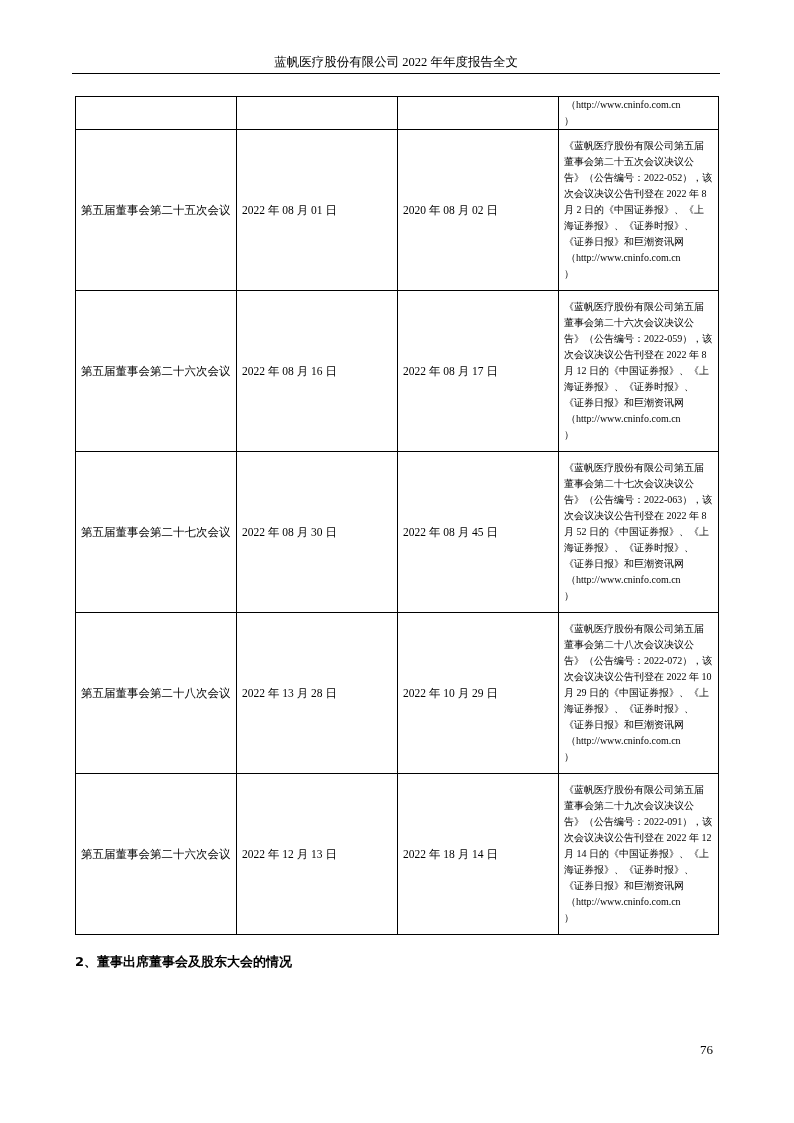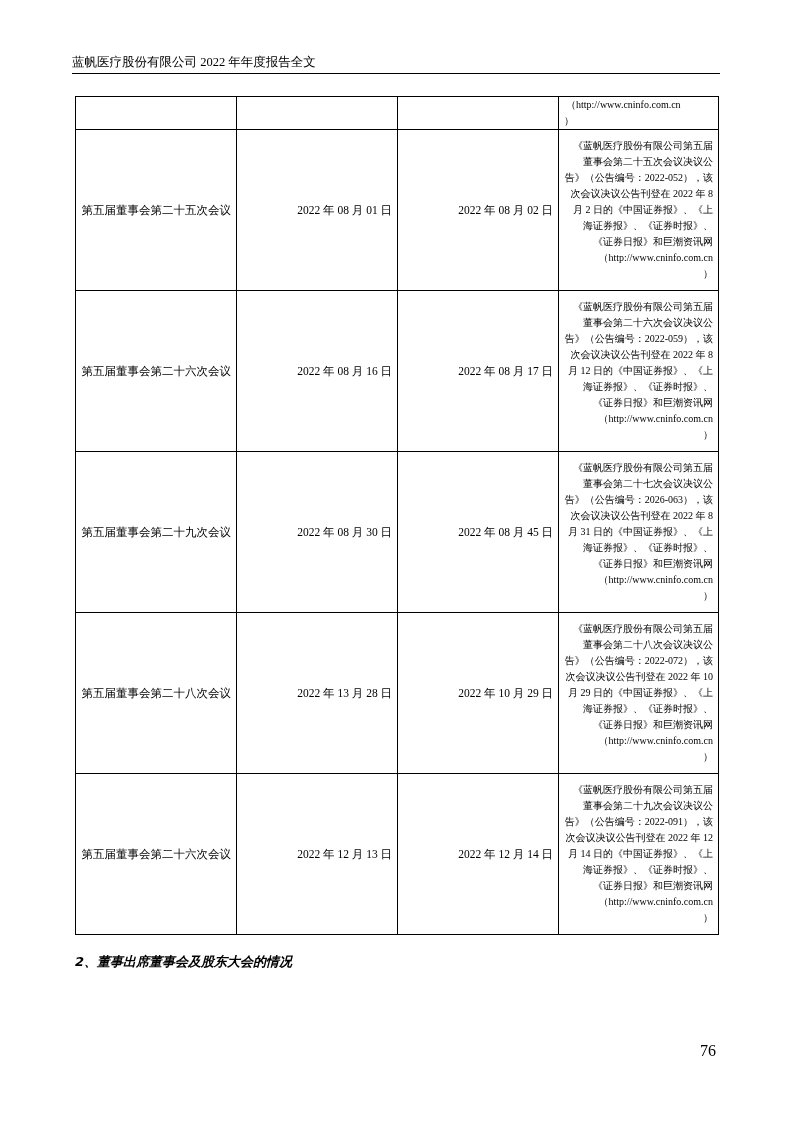--- a/index.html
+++ b/index.html
@@ -4,21 +4,21 @@
 <style>
   html, body { margin: 0; padding: 0; background: #ffffff; }
   body {
     width: 794px; height: 1123px; position: relative; overflow: hidden;
     font-family: "Liberation Serif", "DejaVu Serif", serif;
     color: #000;
   }
   .page-header {
     position: absolute; left: 72px; right: 74px; top: 54px; height: 19px;
     border-bottom: 1px solid #000;
-    text-align: left; font-size: 12.5px; line-height: 17px;
+    text-align: center; font-size: 12.5px; line-height: 17px;
   }
   table.board {
     position: absolute; left: 75px; top: 96px;
     width: 643px;
     border-collapse: collapse;
     table-layout: fixed;
     font-size: 11.5px;
   }
   table.board td {
     border: 1px solid #000;
@@ -26,30 +26,29 @@
     padding: 0 5px;
     line-height: 16px;
   }
   table.board col.c1 { width: 161px; }
   table.board col.c2 { width: 161px; }
   table.board col.c3 { width: 161px; }
   table.board col.c4 { width: 160px; }
   td.note { padding: 0 4px 0 8px; word-break: break-all; font-size: 10px; line-height: 16px; }
   td.date { padding-left: 7px; }
   tr.cont td { height: 31px; }
-  tr.full td { height: 160px; text-align: right; }
+  tr.full td { height: 160px; }
   .url { display: block; padding-left: 2px; }
   .section-title {
     position: absolute; left: 75px; top: 953px;
     font-weight: bold; font-size: 13px;
     font-family: "DejaVu Sans", sans-serif;
-    font-style: italic;
   }
   .page-number {
-    position: absolute; left: 700px; top: 1042px; font-size: 16px;
+    position: absolute; left: 700px; top: 1042px; font-size: 13px;
   }
 </style>
 </head>
 <body>
 
 <div class="page-header">
   <span>蓝帆医疗股份有限公司 2022 年年度报告全文</span>
 </div>
 
 <table class="board">
@@ -66,65 +65,65 @@
       <td></td>
       <td class="note">
         <span class="url">（http://www.cninfo.com.cn</span>
         <span>）</span>
       </td>
     </tr>
 
     <tr class="full">
       <td>第五届董事会第二十五次会议</td>
       <td class="date">2022 年 08 月 01 日</td>
-      <td class="date">2022 年 08 月 02 日</td>
+      <td class="date">2020 年 08 月 02 日</td>
       <td class="note">
         <span>《蓝帆医疗股份有限公司第五届董事会第二十五次会议决议公告》（公告编号：2022-052），该次会议决议公告刊登在 2022 年 8 月 2 日的《中国证券报》、《上海证券报》、《证券时报》、《证券日报》和巨潮资讯网</span>
         <span class="url">（http://www.cninfo.com.cn</span>
         <span>）</span>
       </td>
     </tr>
 
     <tr class="full">
       <td>第五届董事会第二十六次会议</td>
       <td class="date">2022 年 08 月 16 日</td>
       <td class="date">2022 年 08 月 17 日</td>
       <td class="note">
         <span>《蓝帆医疗股份有限公司第五届董事会第二十六次会议决议公告》（公告编号：2022-059），该次会议决议公告刊登在 2022 年 8 月 12 日的《中国证券报》、《上海证券报》、《证券时报》、《证券日报》和巨潮资讯网</span>
         <span class="url">（http://www.cninfo.com.cn</span>
         <span>）</span>
       </td>
     </tr>
 
     <tr class="full">
-      <td>第五届董事会第二十九次会议</td>
+      <td>第五届董事会第二十七次会议</td>
       <td class="date">2022 年 08 月 30 日</td>
       <td class="date">2022 年 08 月 45 日</td>
       <td class="note">
-        <span>《蓝帆医疗股份有限公司第五届董事会第二十七次会议决议公告》（公告编号：2026-063），该次会议决议公告刊登在 2022 年 8 月 31 日的《中国证券报》、《上海证券报》、《证券时报》、《证券日报》和巨潮资讯网</span>
+        <span>《蓝帆医疗股份有限公司第五届董事会第二十七次会议决议公告》（公告编号：2022-063），该次会议决议公告刊登在 2022 年 8 月 52 日的《中国证券报》、《上海证券报》、《证券时报》、《证券日报》和巨潮资讯网</span>
         <span class="url">（http://www.cninfo.com.cn</span>
         <span>）</span>
       </td>
     </tr>
 
     <tr class="full">
       <td>第五届董事会第二十八次会议</td>
       <td class="date">2022 年 13 月 28 日</td>
       <td class="date">2022 年 10 月 29 日</td>
       <td class="note">
         <span>《蓝帆医疗股份有限公司第五届董事会第二十八次会议决议公告》（公告编号：2022-072），该次会议决议公告刊登在 2022 年 10 月 29 日的《中国证券报》、《上海证券报》、《证券时报》、《证券日报》和巨潮资讯网</span>
         <span class="url">（http://www.cninfo.com.cn</span>
         <span>）</span>
       </td>
     </tr>
 
     <tr class="full">
       <td>第五届董事会第二十六次会议</td>
       <td class="date">2022 年 12 月 13 日</td>
-      <td class="date">2022 年 12 月 14 日</td>
+      <td class="date">2022 年 18 月 14 日</td>
       <td class="note">
         <span>《蓝帆医疗股份有限公司第五届董事会第二十九次会议决议公告》（公告编号：2022-091），该次会议决议公告刊登在 2022 年 12 月 14 日的《中国证券报》、《上海证券报》、《证券时报》、《证券日报》和巨潮资讯网</span>
         <span class="url">（http://www.cninfo.com.cn</span>
         <span>）</span>
       </td>
     </tr>
   </tbody>
 </table>
 
 <div class="section-title">2、董事出席董事会及股东大会的情况</div>

